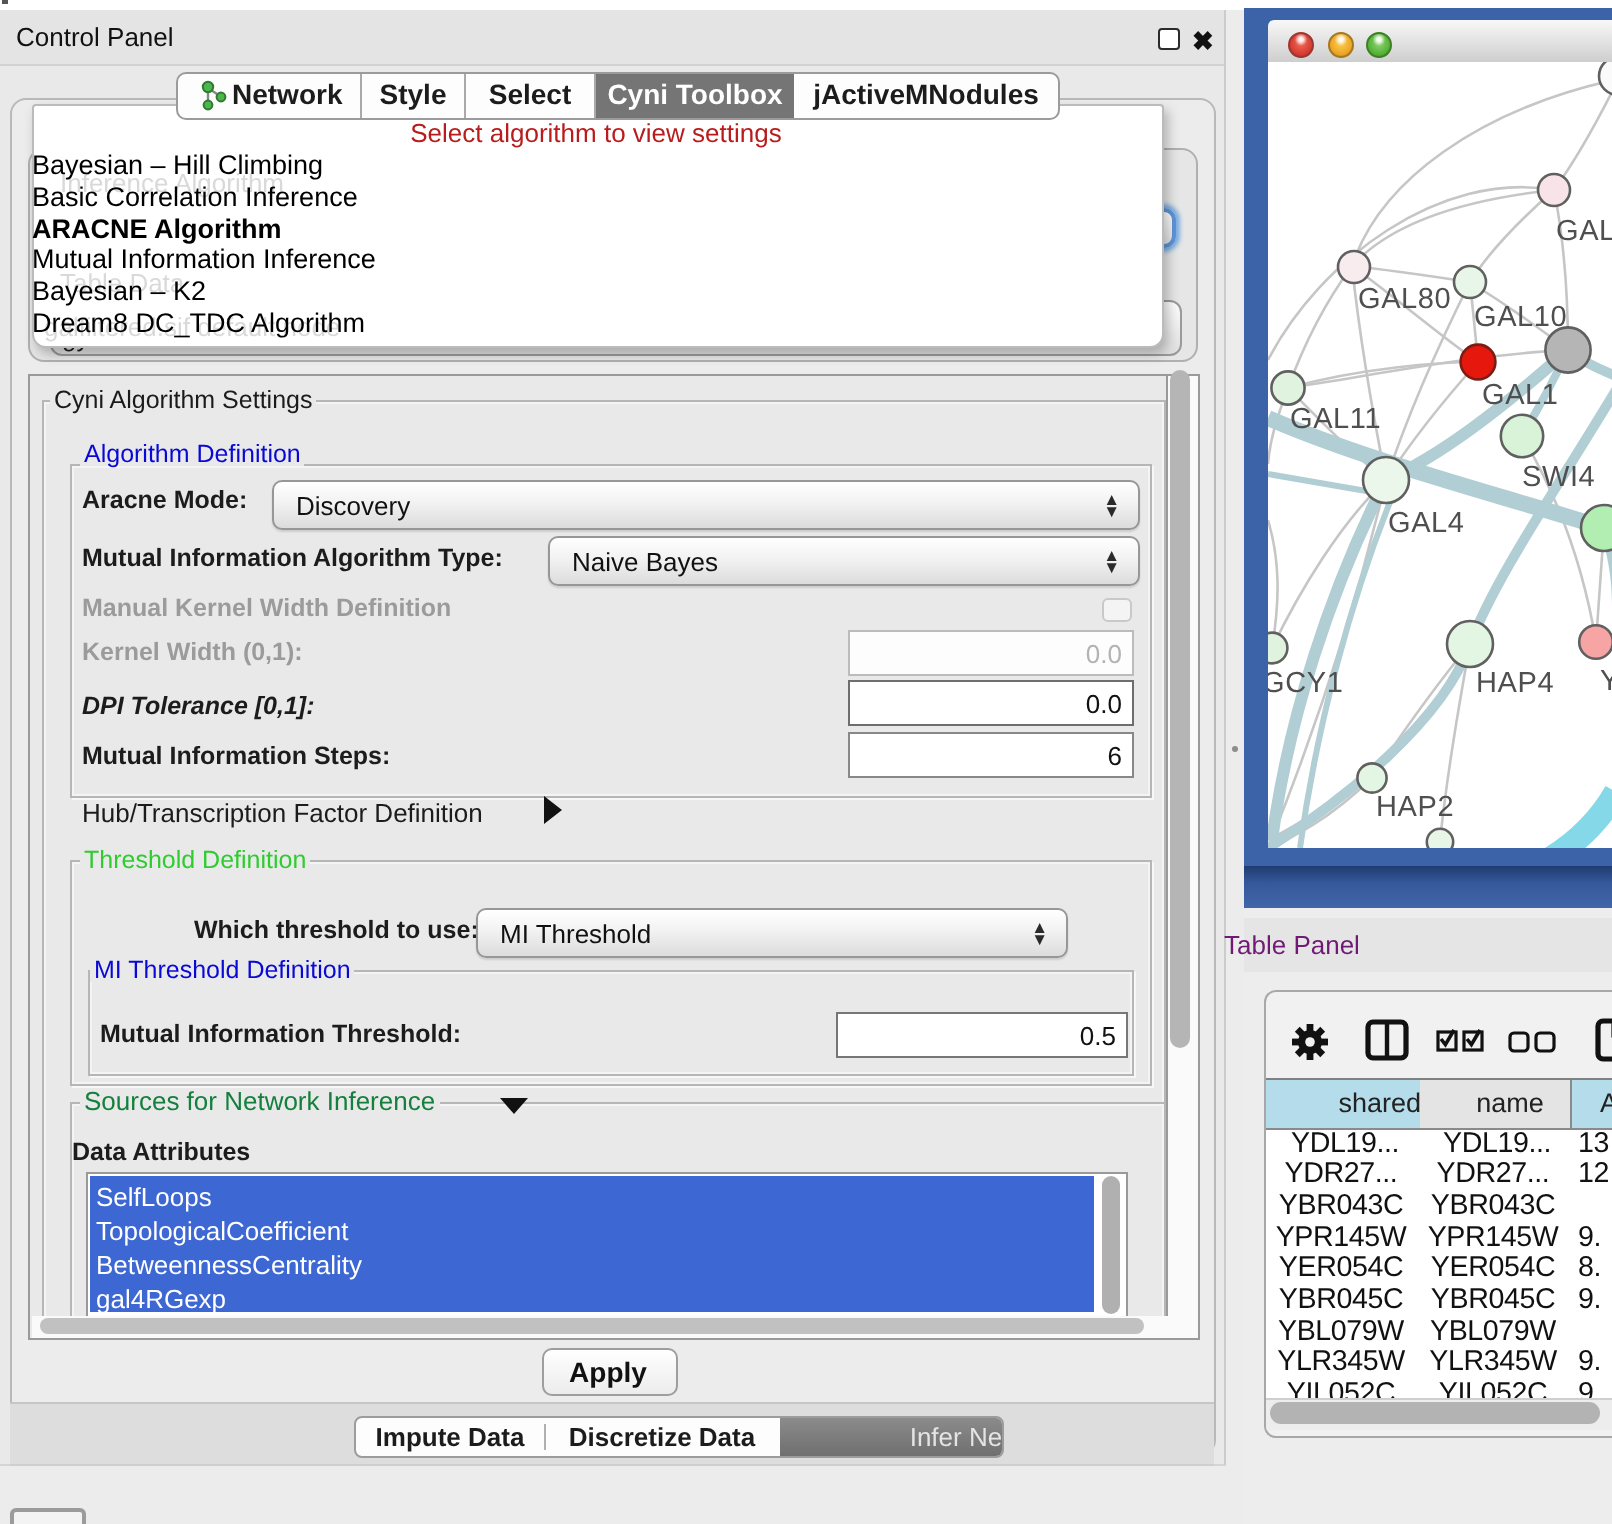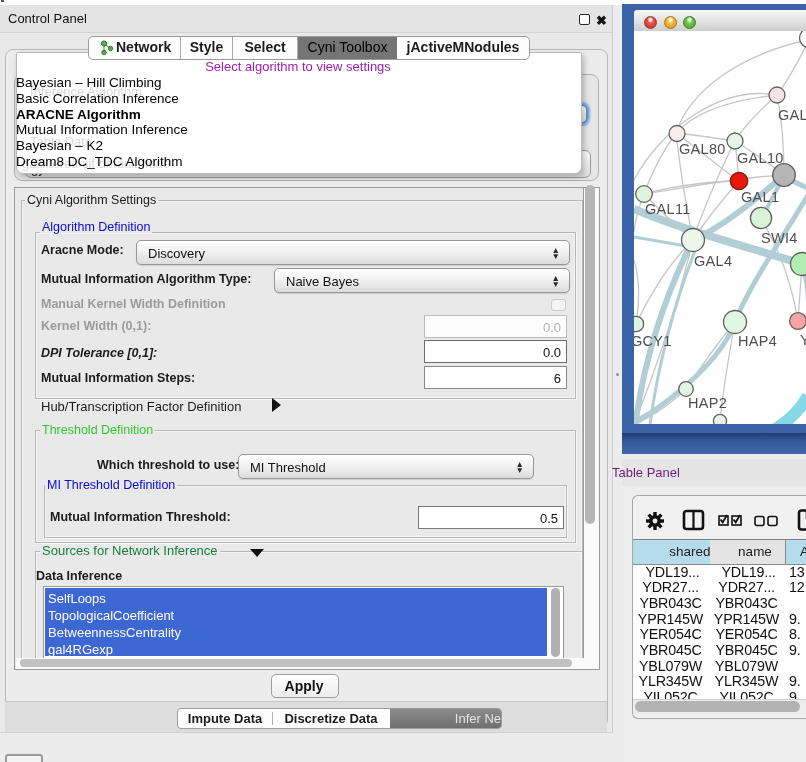--- a/index.html
+++ b/index.html
@@ -86,21 +86,21 @@
     <div class="abs etched" style="left:44px;top:480px;width:521px;height:51px;"></div>
     <div class="gtitle" style="left:45px;top:474px;color:#0908d7;">MI Threshold Definition</div>
     <div class="lbl" style="left:50px;top:505px;">Mutual Information Threshold:</div>
     <div class="field" style="left:418px;top:501px;width:144px;height:21px;border-color:#777;">
         <span style="right:5px;">0.5</span>
       </div>
 
     <div class="abs etched" style="left:35px;top:546px;width:546px;height:107px;"></div>
     <div class="gtitle" style="left:40px;top:540px;color:#15803d;font-size:13px;">Sources for Network Inference</div>
     <div class="abs" style="left:250px;top:544px;width:0;height:0;border-top:8px solid #111;border-left:7px solid transparent;border-right:7px solid transparent;"></div>
-    <div class="lbl" style="left:36px;top:564px;">Data Inference</div>
+    <div class="lbl" style="left:36px;top:564px;">Data Attributes</div>
     <div class="abs" style="left:43px;top:581px;width:519px;height:71px;background:#fff;border:1px solid #999;overflow:hidden;">
       <div style="position:absolute;left:1px;top:1px;width:502px;height:68px;background:#3d67d3;"></div>
       <div style="position:absolute;left:4px;top:4px;font-size:13px;color:#fff;line-height:16.9px;">SelfLoops<br>TopologicalCoefficient<br>BetweennessCentrality<br>gal4RGexp</div>
       <div style="position:absolute;right:3px;top:1px;width:9px;height:69px;background:#b0b0b0;border-radius:5px;"></div>
     </div>
 
     <div class="abs" style="left:583px;top:182px;width:15px;height:481px;background:#fafafa;border:1px solid #9a9a9a;"></div>
     <div class="abs" style="left:585px;top:180px;width:10px;height:339px;background:#b5b5b5;border-radius:5px;"></div>
     <div class="abs" style="left:16px;top:653px;width:581px;height:11px;background:#fafafa;"></div>
     <div class="abs" style="left:20px;top:654px;width:552px;height:8px;background:#c1c1c1;border-radius:4px;"></div>
@@ -119,34 +119,34 @@
 
   <div class="abs" style="left:616px;top:373px;width:3px;height:3px;background:#8d8d8d;border-radius:50%;"></div>
 
   <div class="abs" style="left:5px;top:754px;width:34px;height:14px;border:2px solid #9b9b9b;border-radius:3px;background:#f3f3f3;"></div>
 
   <div class="abs" style="left:88px;top:36px;width:440px;height:22px;border:1px solid #9b9b9b;border-radius:5px;background:#fdfdfd;overflow:hidden;font-size:14px;font-weight:bold;color:#1c1c1c;z-index:30;">
     <div style="position:absolute;left:0;top:0;width:91px;height:22px;border-right:1px solid #a9a9a9;"></div>
     <div style="position:absolute;left:27px;top:2px;">Network</div>
     <div style="position:absolute;left:92px;top:0;width:51px;height:22px;border-right:1px solid #a9a9a9;text-align:center;line-height:21px;">Style</div>
     <div style="position:absolute;left:144px;top:0;width:64px;height:22px;border-right:1px solid #a9a9a9;text-align:center;line-height:21px;">Select</div>
-    <div style="position:absolute;left:209px;top:0;width:99px;height:22px;background:#757575;color:#000000;text-align:center;line-height:21px;font-weight:normal;">Cyni Toolbox</div>
+    <div style="position:absolute;left:209px;top:0;width:99px;height:22px;background:#757575;color:#ffffff;text-align:center;line-height:21px;font-weight:bold;">Cyni Toolbox</div>
     <div style="position:absolute;left:308px;top:0;width:132px;height:22px;text-align:center;line-height:21px;">jActiveMNodules</div>
 
     <svg style="position:absolute;left:11px;top:3px;" width="14" height="16" viewBox="0 0 14 16">
       <line x1="4" y1="4" x2="10" y2="8" stroke="#888" stroke-width="1.2"></line>
       <line x1="4" y1="4" x2="4" y2="12" stroke="#888" stroke-width="1.2"></line>
       <circle cx="4" cy="3.5" r="2.6" fill="#4db54d" stroke="#2f7a2f" stroke-width="1"></circle>
       <circle cx="10.5" cy="8.5" r="2.2" fill="#4db54d" stroke="#2f7a2f" stroke-width="1"></circle>
       <circle cx="4" cy="12.5" r="2.2" fill="#4db54d" stroke="#2f7a2f" stroke-width="1"></circle>
     </svg>
   </div>
 
   <div class="abs" style="left:16px;top:52px;width:564px;height:120px;background:#ffffff;border:1px solid #bbbbbb;border-radius:2px 2px 7px 7px;box-shadow:2px 3px 6px rgba(0,0,0,0.25);z-index:20;"></div>
-  <div class="abs" style="left:16px;top:59px;width:564px;text-align:center;font-size:13px;color:#a21caf;z-index:21;">Select algorithm to view settings</div>
+  <div class="abs" style="left:16px;top:59px;width:564px;text-align:center;font-size:13px;color:#b91c1c;z-index:21;">Select algorithm to view settings</div>
   <div class="abs" style="left:30px;top:84px;font-size:13px;color:rgba(120,120,120,0.28);z-index:20;">Inference Algorithm</div>
   <div class="abs" style="left:30px;top:134px;font-size:13px;color:rgba(120,120,120,0.28);z-index:20;">Table Data</div>
   <div class="abs" style="left:22px;top:156px;font-size:13px;color:rgba(120,120,120,0.28);z-index:20;">galfiltered.sif default node</div>
   <div class="abs" style="left:16px;top:75px;font-size:13.5px;color:#000;line-height:15.8px;z-index:21;">
     Bayesian – Hill Climbing<br>
     Basic Correlation Inference<br>
     <b>ARACNE Algorithm</b><br>
     Mutual Information Inference<br>
     Bayesian – K2<br>
     Dream8 DC_TDC Algorithm

